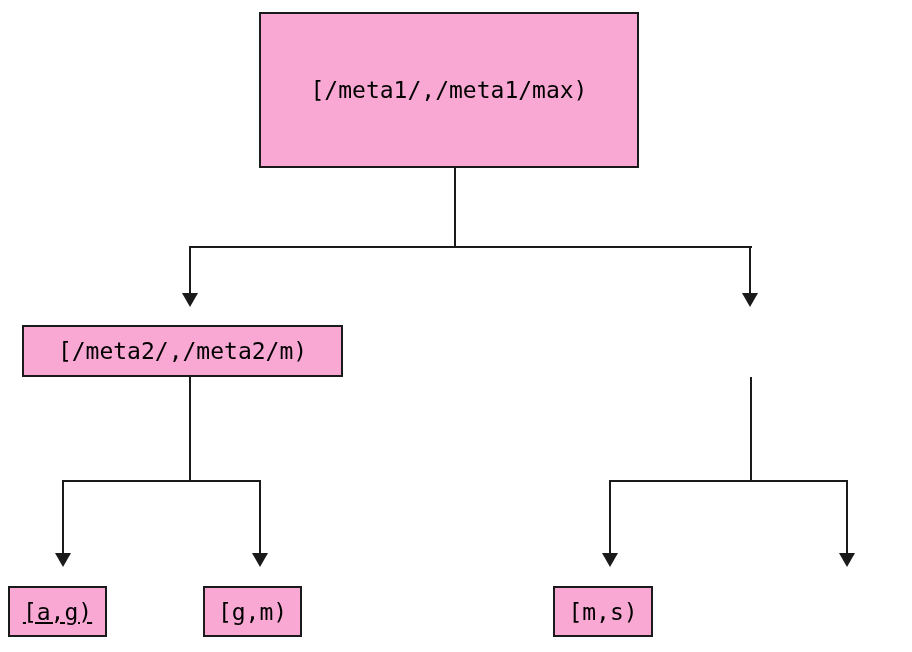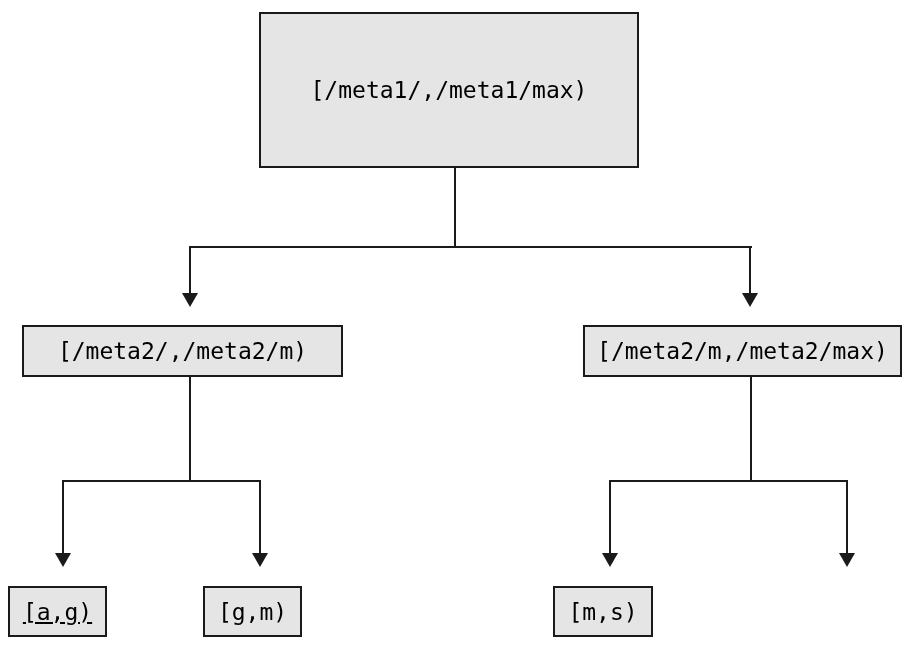--- a/index.html
+++ b/index.html
@@ -12,21 +12,21 @@
     width: 912px;
     height: 652px;
     background: #ffffff;
     font-family: "DejaVu Sans Mono", "Liberation Mono", monospace;
     overflow: hidden;
   }
   .node {
     position: absolute;
     box-sizing: border-box;
     border: 2px solid #1a1a1a;
-    background: #e5e5e5;
+    background: #f9a8d4;
     display: flex;
     align-items: center;
     justify-content: center;
   }
   .node span {
     font-size: 23px;
     color: #000000;
     white-space: pre;
     letter-spacing: 0;
   }
@@ -80,23 +80,20 @@
 <body>
 
 <div class="canvas">
 
   <div class="node" id="node-root">
     <span>[/meta1/,/meta1/max)</span>
   </div>
   <div class="node" id="node-left">
     <span>[/meta2/,/meta2/m)</span>
   </div>
-  <div class="node" id="node-right">
-    <span>[/meta2/m,/meta2/max)</span>
-  </div>
   <div class="node" id="node-leaf1">
     <span>[a,g)</span>
   </div>
   <div class="node" id="node-leaf2">
     <span>[g,m)</span>
   </div>
   <div class="node" id="node-leaf3">
     <span>[m,s)</span>
   </div>
 

